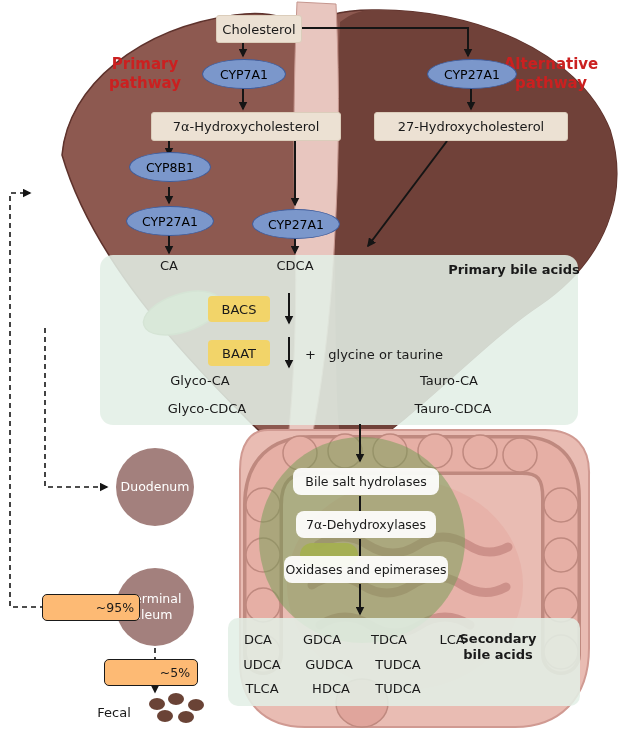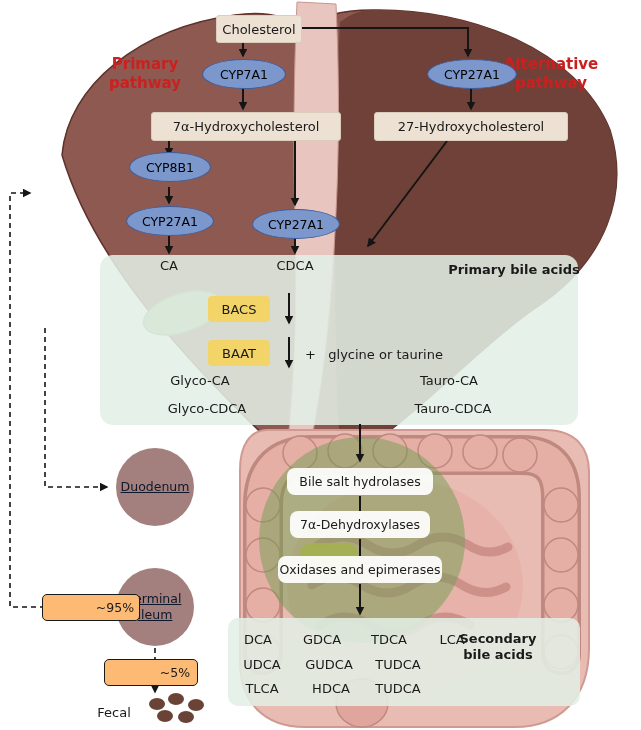--- a/index.html
+++ b/index.html
@@ -21,26 +21,26 @@
     position:absolute; color:#cb2020; font-weight:bold; font-size:15px;
     text-align:center; line-height:1.25; z-index:4;
   }
   .panel { position:absolute; background:rgba(226,239,230,0.87); border-radius:13px; z-index:2; }
   .yellow-box {
     position:absolute; background:#f2d469; border-radius:4px;
     display:flex; align-items:center; justify-content:center; font-size:13px; z-index:4;
   }
   .pill {
     position:absolute; background:rgba(255,255,255,0.92); border-radius:8px;
-    display:flex; align-items:center; justify-content:center; font-size:12.5px; z-index:4;
+    display:flex; align-items:center; justify-content:center; font-size:12.5px; z-index:4;margin-left:6px;
   }
   .site-circle {
     position:absolute; width:78px; height:78px; border-radius:50%; background:#a3807d;
-    color:#0f172a; display:flex; align-items:center; justify-content:center;
-    text-align:center; font-size:12.5px; line-height:1.3; z-index:4;text-decoration:underline;
+    color:#ffffff; display:flex; align-items:center; justify-content:center;
+    text-align:center; font-size:12.5px; line-height:1.3; z-index:4;
   }
   .pct-box {
     position:absolute; background:#fdba74; border:1.6px solid #1a1a1a; border-radius:5px;
     display:flex; align-items:center; justify-content:center; font-size:12.5px; z-index:4;padding-left:48px;
   }
   .bold { font-weight:bold; }
   .pre { white-space:pre; text-align:left; }
   #organs { z-index:1; }
   #arrows { z-index:3; pointer-events:none; }
 </style>

